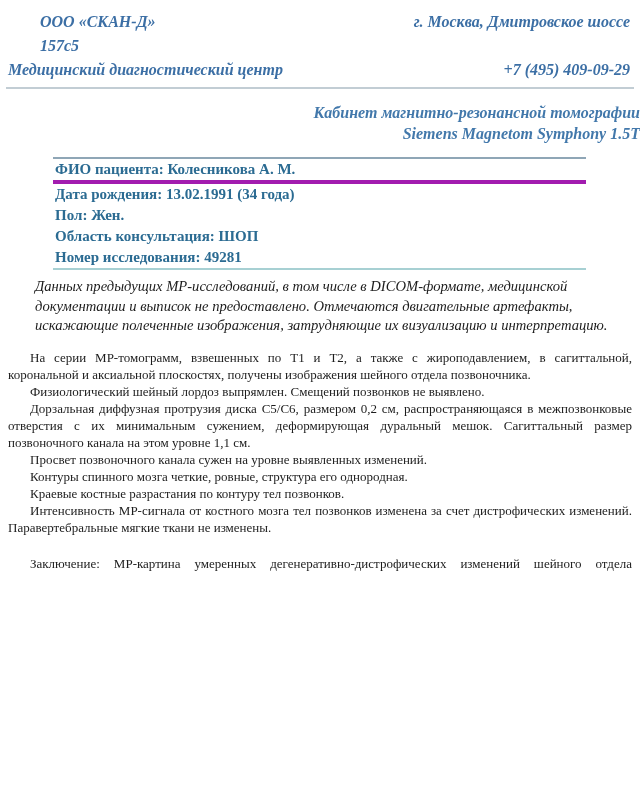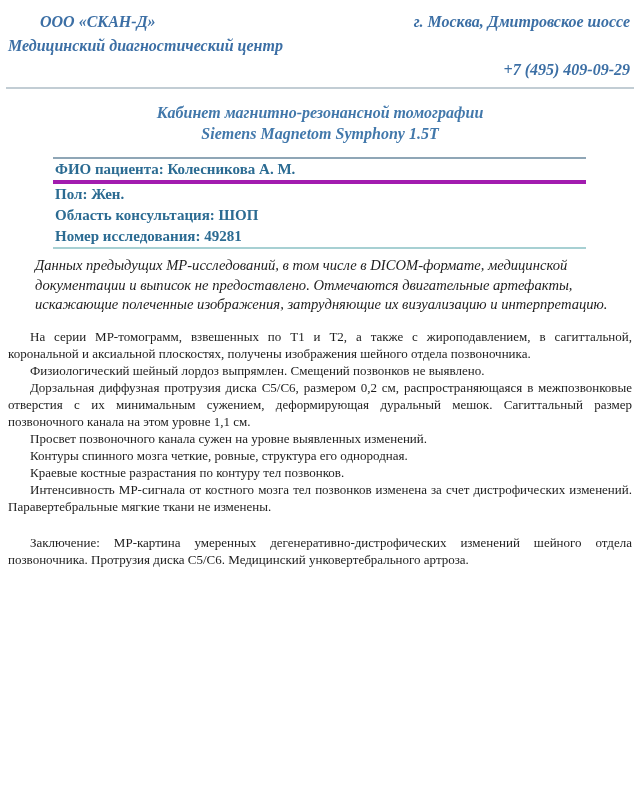--- a/index.html
+++ b/index.html
@@ -14,21 +14,21 @@
     display:flex; justify-content:space-between;
     padding:10px 10px 0 8px;
     color:#3c6fa5; font-weight:bold; font-style:italic;
     font-size:16px; line-height:24px;
   }
   .lh-left .indent { padding-left:32px; }
   .lh-right { text-align:right; }
   .header-rule { border:none; border-top:2px solid #c2cdd4; margin:5px 6px 0 6px; }
   
   .doc-title {
-    margin-top:13px; text-align:center;
+    margin-top:13px; text-align:right;
     color:#4278ab; font-weight:bold; font-style:italic;
     font-size:16px; line-height:21px;
   }
   
   .patient {
     margin:13px 54px 0 53px;
     border-top:2px solid #8fa6b6;
     border-bottom:2px solid #a7d0d3;
   }
   .patient .prow {
@@ -65,37 +65,39 @@
   }
 </style>
 </head>
 <body>
 
 <div class="page">
 
   <div class="letterhead">
     <div class="lh-left">
       <div class="indent">ООО «СКАН-Д»</div>
+      <div class="indent">157с5</div>
       <div>Медицинский диагностический центр</div>
     </div>
     <div class="lh-right">
       <div>г. Москва, Дмитровское шоссе</div>
       <div>&nbsp;</div>
       <div>+7 (495) 409-09-29</div>
     </div>
   </div>
   <hr class="header-rule">
 
   <div class="doc-title">
     <div>Кабинет магнитно-резонансной томографии</div>
     <div>Siemens Magnetom Symphony 1.5T</div>
   </div>
 
   <div class="patient">
     <div class="prow first">ФИО пациента: Колесникова А. М.</div>
+    <div class="prow">Дата рождения: 13.02.1991 (34 года)</div>
     <div class="prow">Пол: Жен.</div>
     <div class="prow">Область консультация: ШОП</div>
     <div class="prow">Номер исследования: 49281</div>
   </div>
 
   <div class="disclaimer">Данных предыдущих МР-исследований, в том числе в DICOM-формате, медицинской документации и выписок не предоставлено. Отмечаются двигательные артефакты, искажающие полеченные изображения, затрудняющие их визуализацию и интерпретацию.</div>
 
   <div class="report">
     <p>На серии МР-томограмм, взвешенных по Т1 и Т2, а также с жироподавлением, в сагиттальной, корональной и аксиальной плоскостях, получены изображения шейного отдела позвоночника.</p>
     <p>Физиологический шейный лордоз выпрямлен. Смещений позвонков не выявлено.</p>

